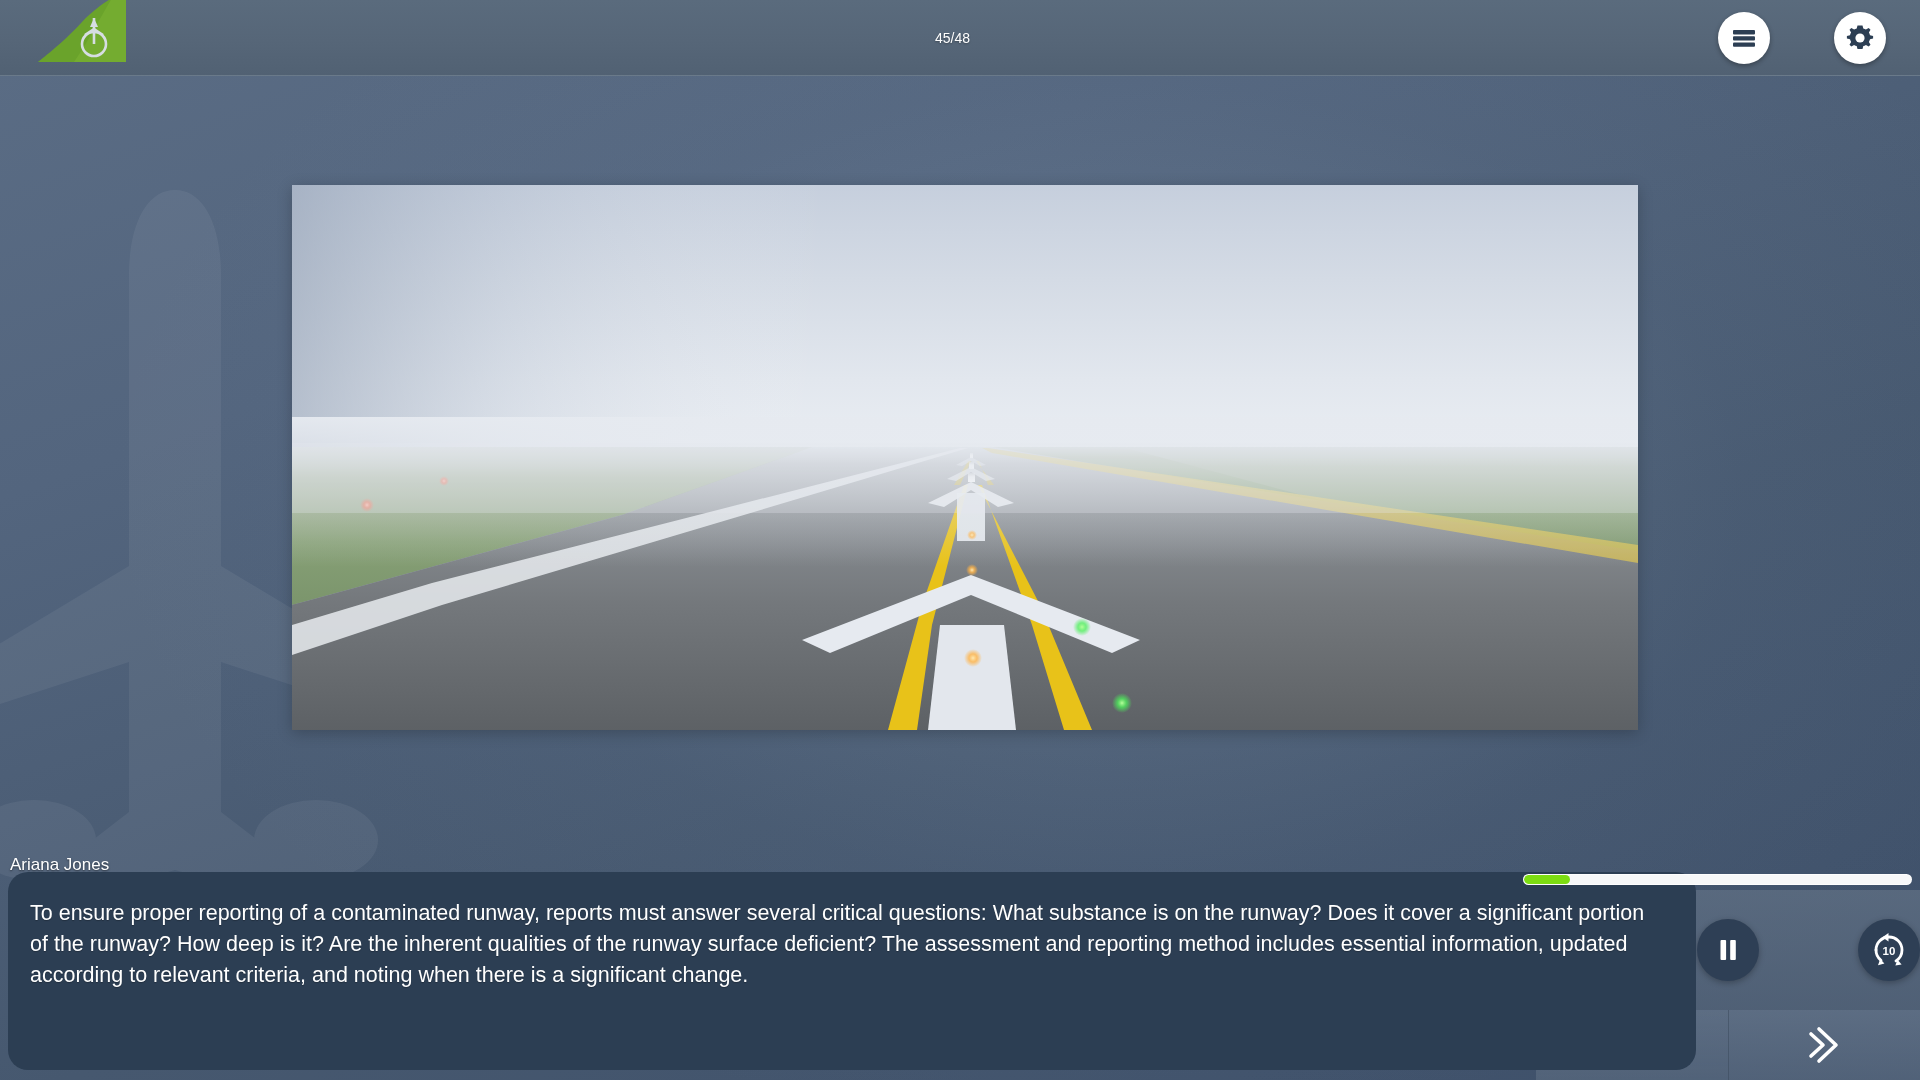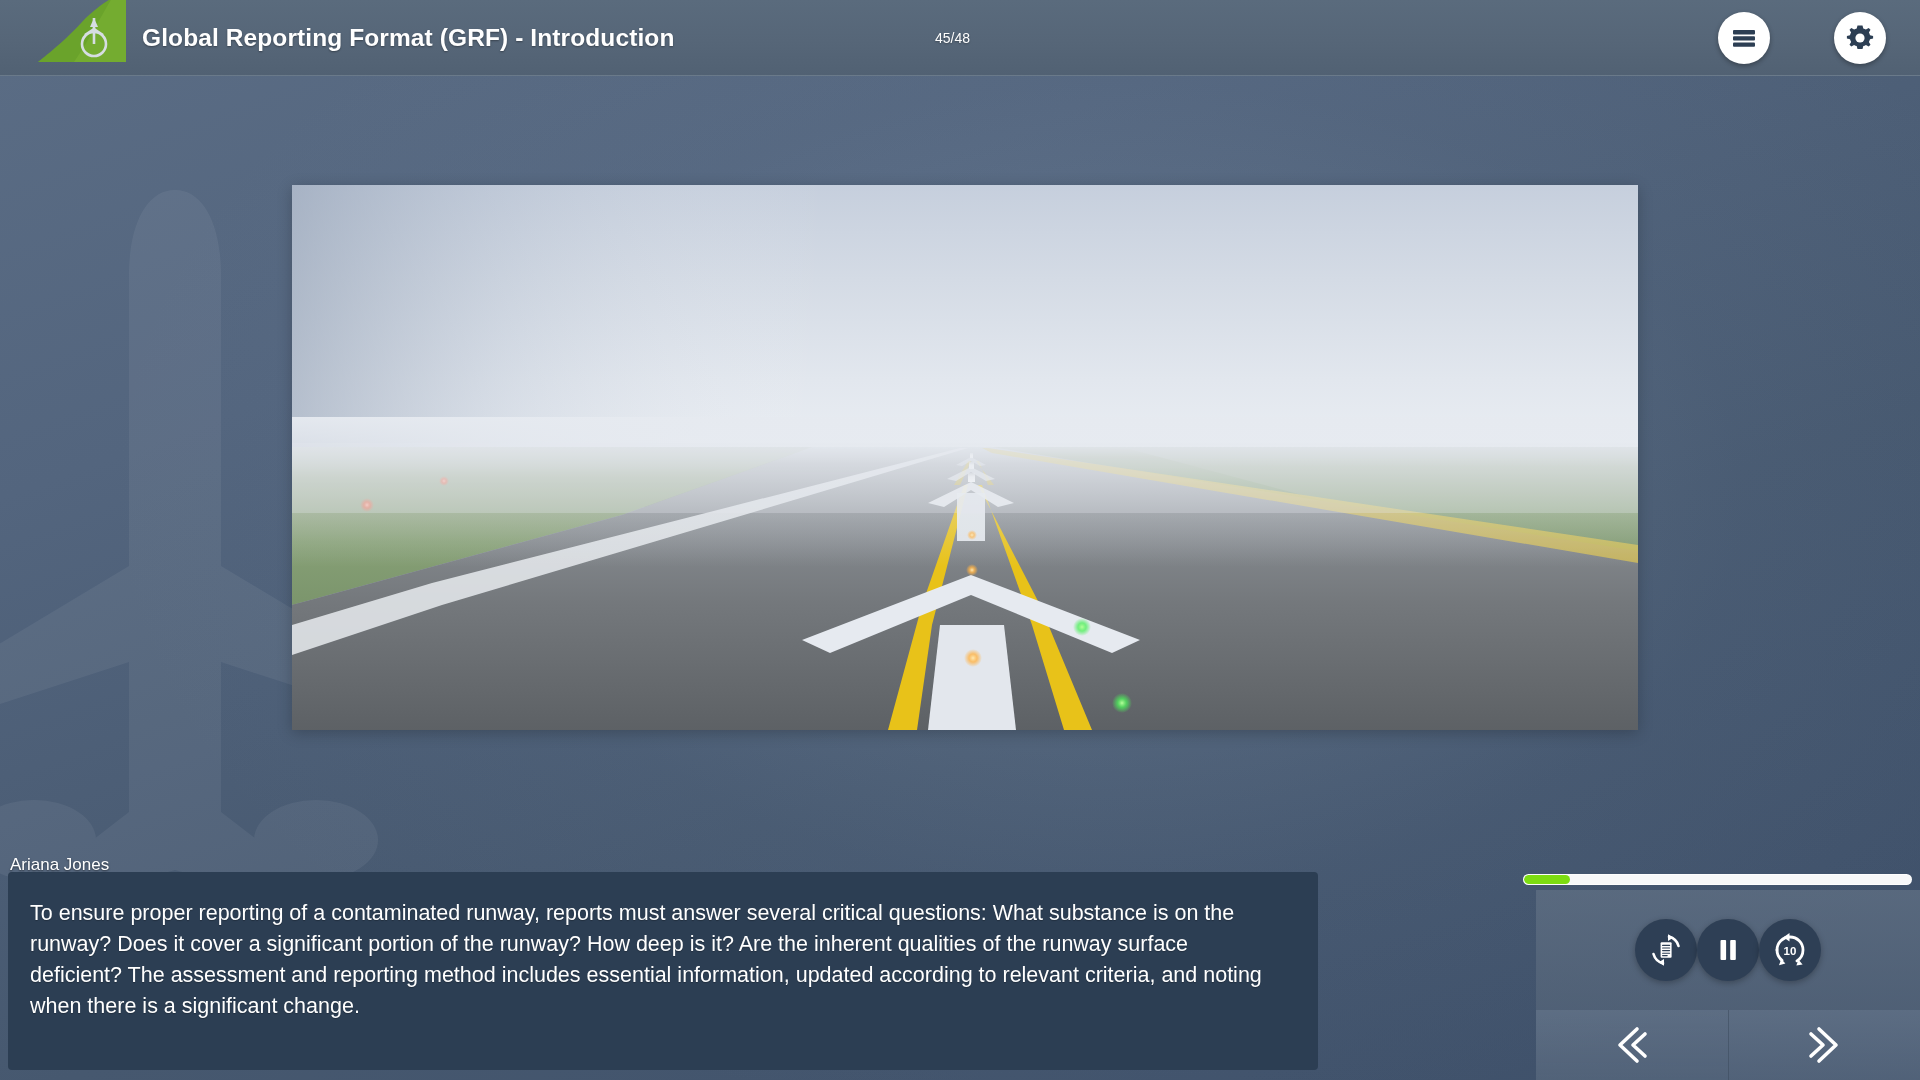--- a/index.html
+++ b/index.html
@@ -86,23 +86,23 @@
   
   #speaker-name {
     position:absolute; left:10px; top:855px;
     font-size:17px; color:#ffffff; font-weight:normal;
     text-shadow:0 1px 2px rgba(0,0,0,0.5);
     z-index:50;
   }
 
   
   #caption-box {
-    position:absolute; left:8px; top:872px; width:1310px; height:198px;
+    position:absolute; left:8px; top:872px; width:1688px; height:198px;
     background:#2c3e53;
-    border-radius:4px;
+    border-radius:20px;
     z-index:45;
     padding:26px 40px 0 22px;
   }
   #caption-text {
     font-size:21.5px; line-height:31px; color:#ffffff;
     font-weight:normal;
     text-shadow:0 1px 1px rgba(0,0,0,0.25);
   }
 
   
@@ -115,21 +115,21 @@
     overflow:hidden;
   }
   #progress-fill {
     height:100%; background:#7ddd12; border-radius:6px;
   }
 
   #media-bar {
     position:absolute; left:1536px; top:890px; width:384px; height:120px;
     background:linear-gradient(180deg, rgba(96,112,132,0.75) 0%, rgba(86,102,122,0.70) 100%);
     z-index:30;
-    display:flex; align-items:center; justify-content:center;
+    display:flex; align-items:center; justify-content:space-between;
   }
   .media-btn {
     width:62px; height:62px; border-radius:50%;
     background:#2e3f55; border:none; cursor:pointer; padding:0;
     display:flex; align-items:center; justify-content:center;
     box-shadow:0 2px 6px rgba(0,0,0,0.28);
   }
   .media-btn svg { display:block; }
 
   #nav-bar {
@@ -168,21 +168,20 @@
         <g stroke="#d6dde2" stroke-width="2.6" fill="none">
           <circle cx="64" cy="46" r="12"></circle>
           <line x1="64" y1="46" x2="64" y2="20"></line>
           <line x1="64" y1="31" x2="55" y2="37"></line>
           <line x1="64" y1="31" x2="73" y2="37"></line>
         </g>
         <path d="M64 20 L60 29 L68 29 Z" fill="#d6dde2"></path>
       </svg>
     </div>
 
-    <div id="course-title">Global Reporting Format (GRF) - Introduction</div>
 
     <div id="page-counter">45/48</div>
 
 
     <button class="hdr-btn" id="menu-btn">
       <span>
         <svg width="30" height="30" viewBox="0 0 30 30" xmlns="http://www.w3.org/2000/svg">
           <g fill="#2c3e53">
             <rect x="4" y="7" width="22" height="4.4" rx="1"></rect>
             <rect x="4" y="13.2" width="22" height="4.4" rx="1"></rect>

